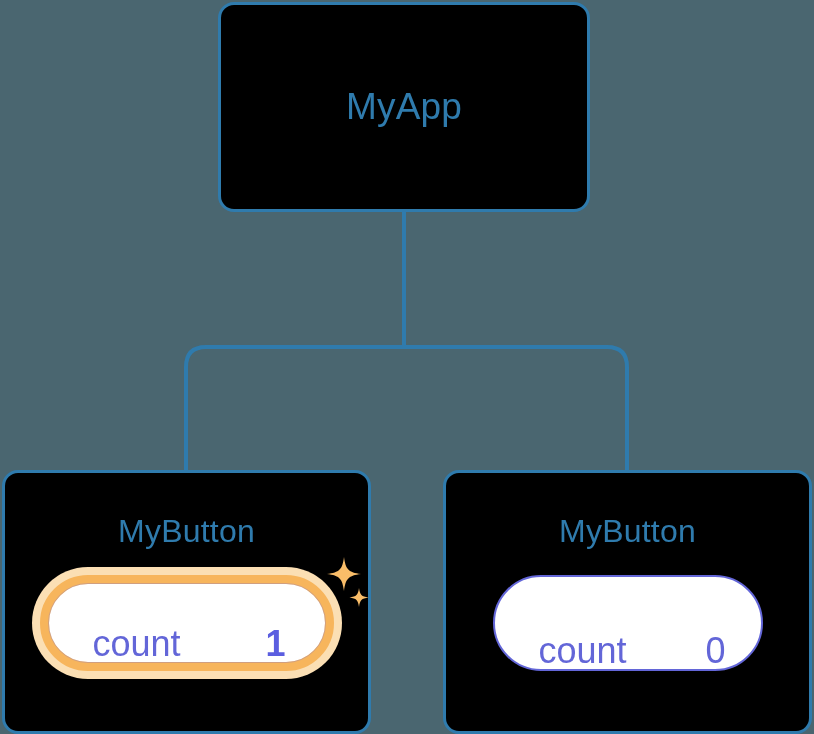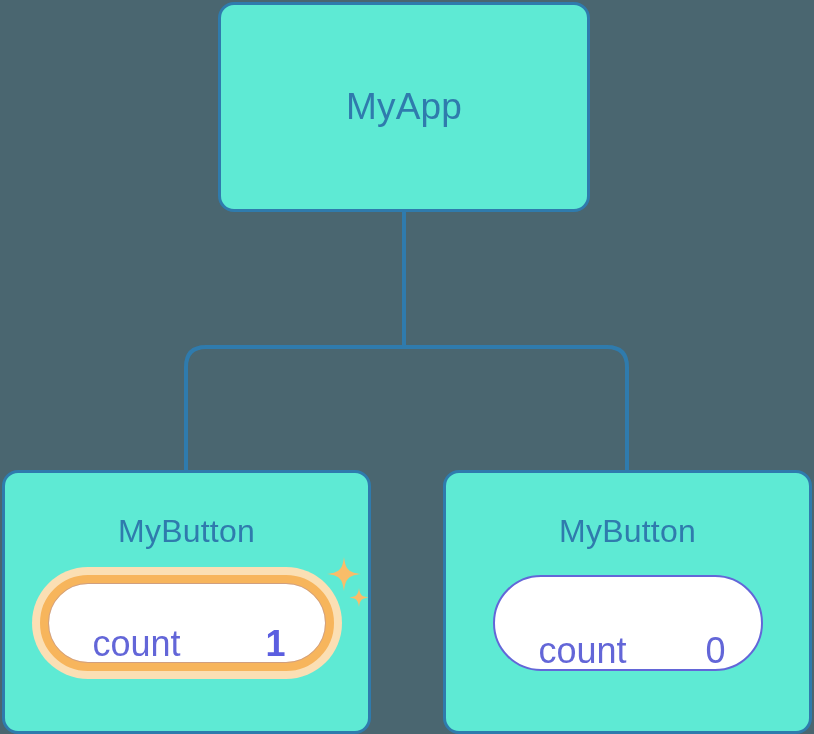--- a/index.html
+++ b/index.html
@@ -27,21 +27,21 @@
     top: 0;
     width: 814px;
     height: 734px;
     z-index: 1;
   }
 
   
   .node {
     position: absolute;
     z-index: 2;
-    background: #5eead4;
+    background: #000000;
     border: 3px solid #2f7bad;
     border-radius: 16px;
     box-sizing: border-box;
   }
 
   
   #node-root {
     left: 218px;
     top: 2px;
     width: 372px;

